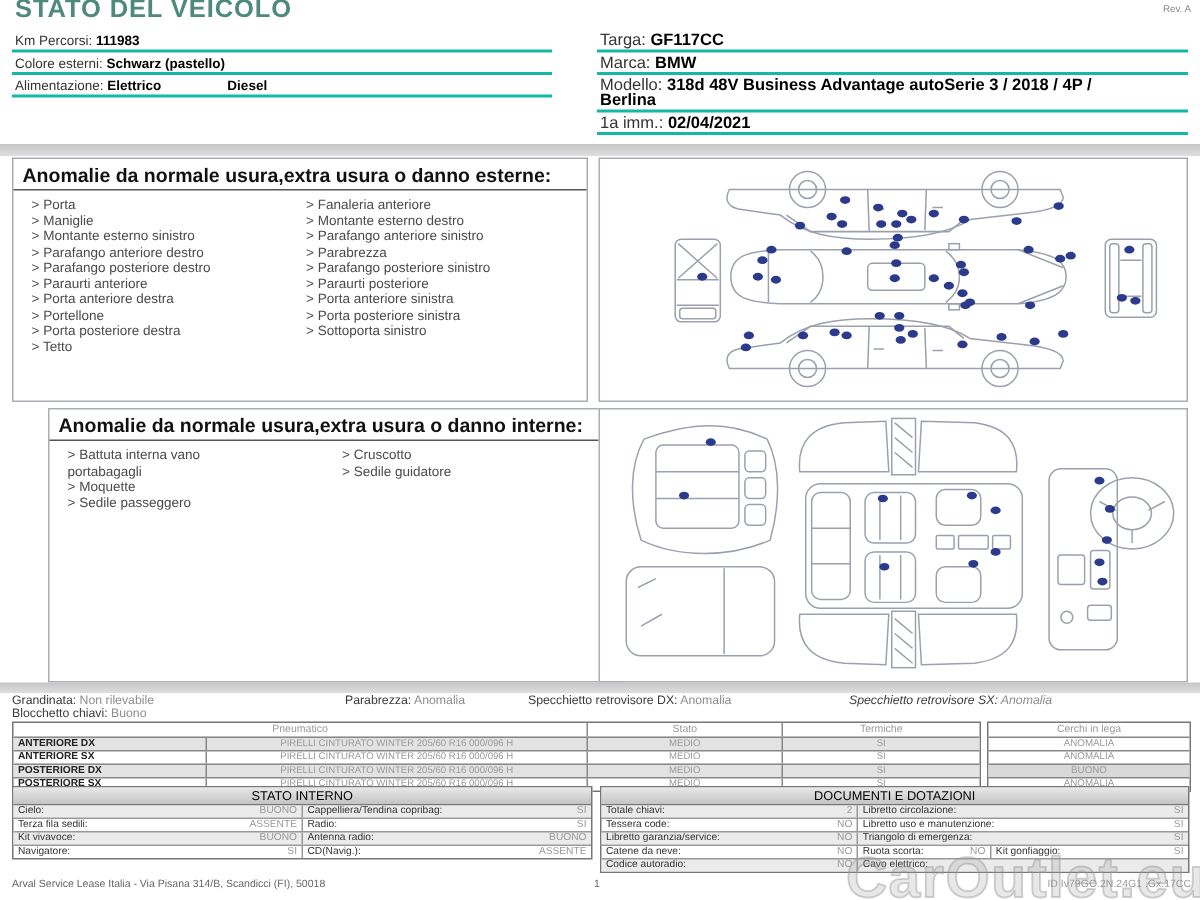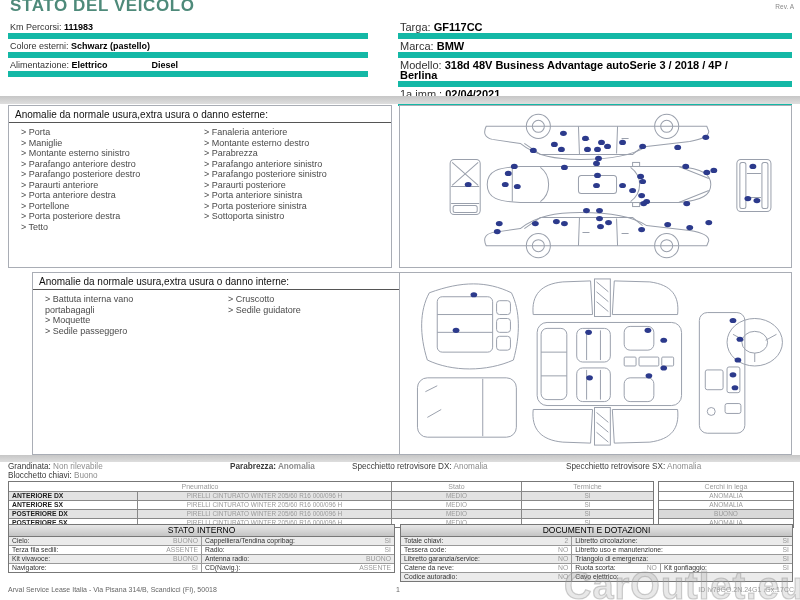--- a/index.html
+++ b/index.html
@@ -4,48 +4,48 @@
 <style>
   html,body{margin:0;padding:0;background:#9a9a9a;}
   .page{position:relative;width:800px;height:600px;background:#fff;overflow:hidden;
         font-family:"Liberation Sans",sans-serif;color:#222;}
   
   .title{position:absolute;left:10px;top:-4px;font-size:17px;font-weight:bold;
          color:#4e8a7a;letter-spacing:.6px;}
   .rev{position:absolute;right:6px;top:3px;font-size:6.5px;color:#888;}
   .hl{position:absolute;left:8px;top:20px;width:360px;}
   .hr{position:absolute;left:398px;top:20px;width:394px;}
-  .irow{border-bottom:6px solid #14b8a6;padding:2px 2px 1px;font-size:9px;color:#333;line-height:10px;}
+  .irow{border-bottom:2px solid #14b8a6;padding:2px 2px 1px;font-size:9px;color:#333;line-height:10px;}
   .hr .irow{font-size:11px;padding-right:28px;}
   .irow b{color:#000;}
   .v2{margin-left:44px;}
   
   .bar{position:absolute;left:0;width:800px;background:linear-gradient(#c6c6c6,#dedede);}
   .bar1{top:96px;height:8px;}
   .bar2{top:455px;height:7px;}
   
   .bx{position:absolute;border:1px solid #a9adb5;background:#fff;box-sizing:border-box;}
   .ext-text{left:8px;top:105px;width:384px;height:163px;}
   .ext-diag{left:399px;top:105px;width:393px;height:163px;}
   .int-text{left:8px;top:272px;width:384px;height:183px;margin-left:24px;}
   .int-diag{left:399px;top:272px;width:393px;height:183px;}
-  .bxh{padding:3px 6px 2px;font-size:10px;font-weight:normal;color:#111;border-bottom:1px solid #555;}
+  .bxh{padding:3px 6px 2px;font-size:13px;font-weight:bold;color:#111;border-bottom:1px solid #555;}
   .cols{display:flex;padding:4px 4px 0 12px;}
   .col{width:50%;}
   .ai{font-size:9px;color:#4a4a4a;line-height:10.5px;}
   .ai::before{content:"> ";}
   .int-text .col:first-child .ai{max-width:118px;}
   .bx svg{display:block;width:100%;height:100%;}
   .diag{stroke:#9aa0ac;fill:none;stroke-width:1;}
   
   .sl{position:absolute;font-size:8.2px;white-space:nowrap;}
   .sl .lab{color:#3a3a3a;}
   .sl .val{color:#8d8d8d;}
-  .sl1{left:8px;top:462px;}  .sl2{left:230px;top:462px;font-weight:bold;}
-  .sl3{left:352px;top:462px;}.sl4{left:566px;top:462px;}
+  .sl1{left:8px;top:462px;}  .sl2{left:230px;top:462px;}
+  .sl3{left:352px;top:462px;}.sl4{left:566px;top:462px;font-style:italic;}
   .sl5{left:8px;top:471px;}
   
   .tyres{position:absolute;left:8px;top:481px;width:644px;border:1px solid #777;background:#fff;}
   .tygrid{display:grid;grid-template-columns:128px 254px 130px 1fr;}
   .th{font-size:7px;color:#9a9a9a;text-align:center;height:9px;line-height:9px;
       border-left:1px solid #888;overflow:hidden;}
   .thp{grid-column:1/3;border-left:none;}
   .tyrow{border-top:1px solid #888;height:8px;line-height:8px;}
   .tyrows > .tyrow:nth-child(odd){background:#e3e3e3;}
   .tc{border-left:1px solid #888;overflow:hidden;white-space:nowrap;}
@@ -136,22 +136,22 @@
           <div class="ai">Parafango posteriore destro</div>
           <div class="ai">Paraurti anteriore</div>
           <div class="ai">Porta anteriore destra</div>
           <div class="ai">Portellone</div>
           <div class="ai">Porta posteriore destra</div>
           <div class="ai">Tetto</div>
         </div>
       <div class="col">
           <div class="ai">Fanaleria anteriore</div>
           <div class="ai">Montante esterno destro</div>
+          <div class="ai">Parafango anteriore sinistro</div>
           <div class="ai">Parabrezza</div>
-          <div class="ai">Parafango anteriore sinistro</div>
           <div class="ai">Parafango posteriore sinistro</div>
           <div class="ai">Paraurti posteriore</div>
           <div class="ai">Porta anteriore sinistra</div>
           <div class="ai">Porta posteriore sinistra</div>
           <div class="ai">Sottoporta sinistro</div>
         </div>
     </div>
   </div>
 
   <div class="bx ext-diag">

